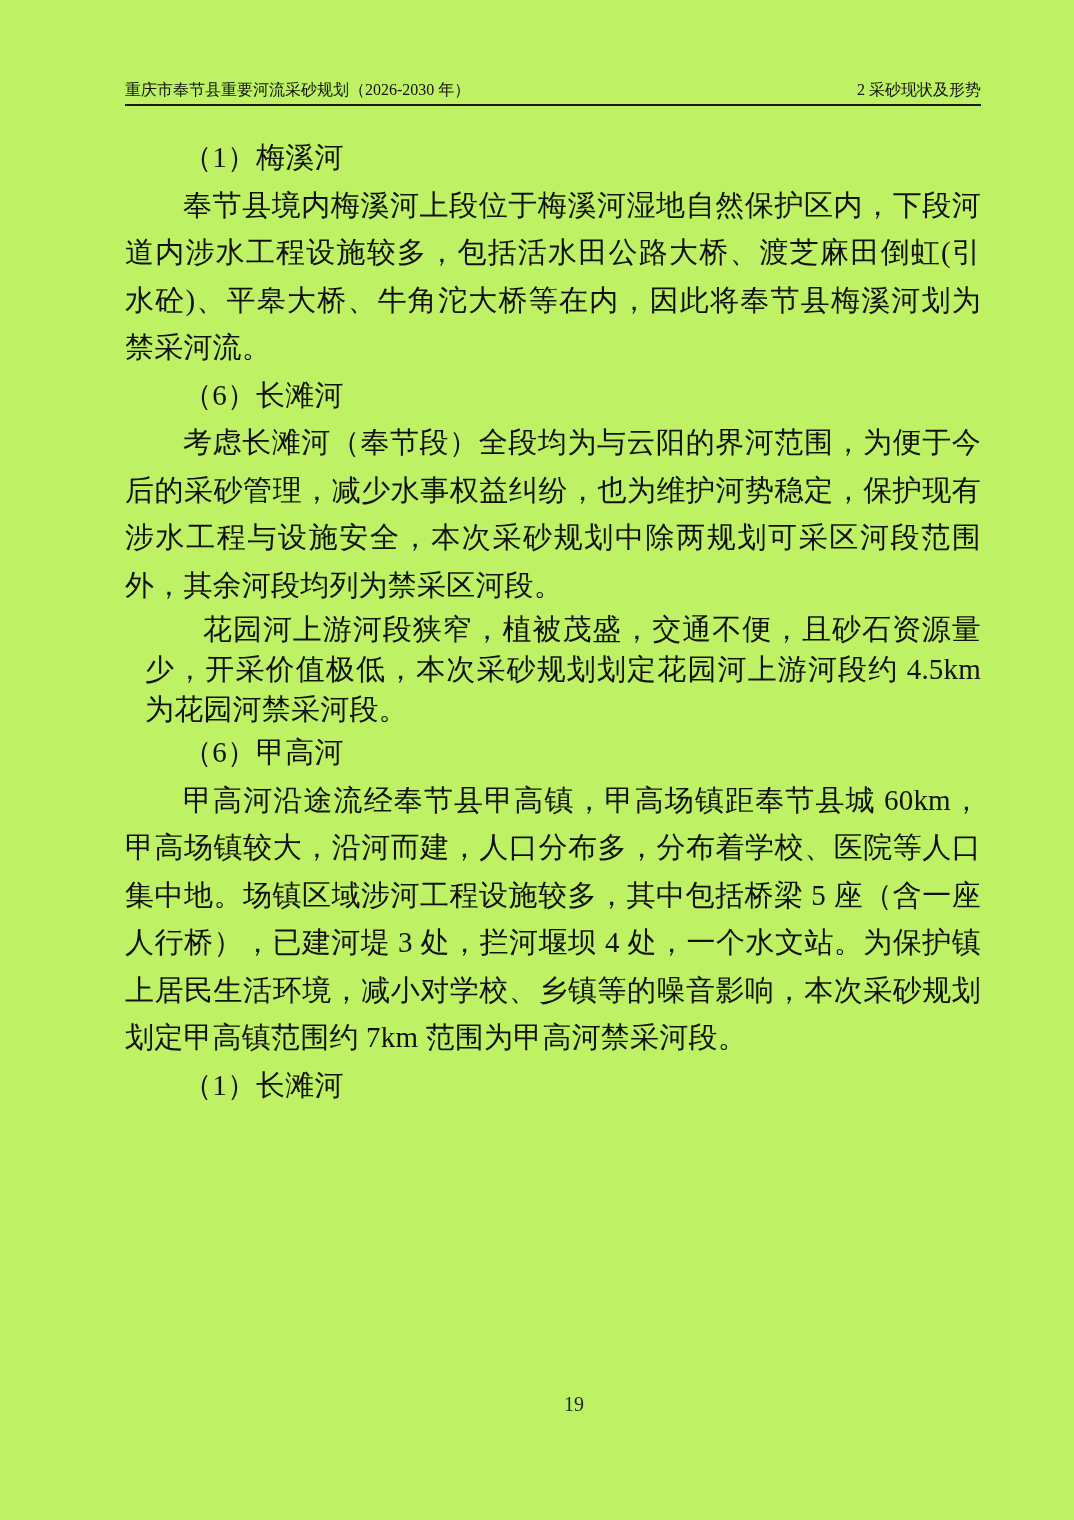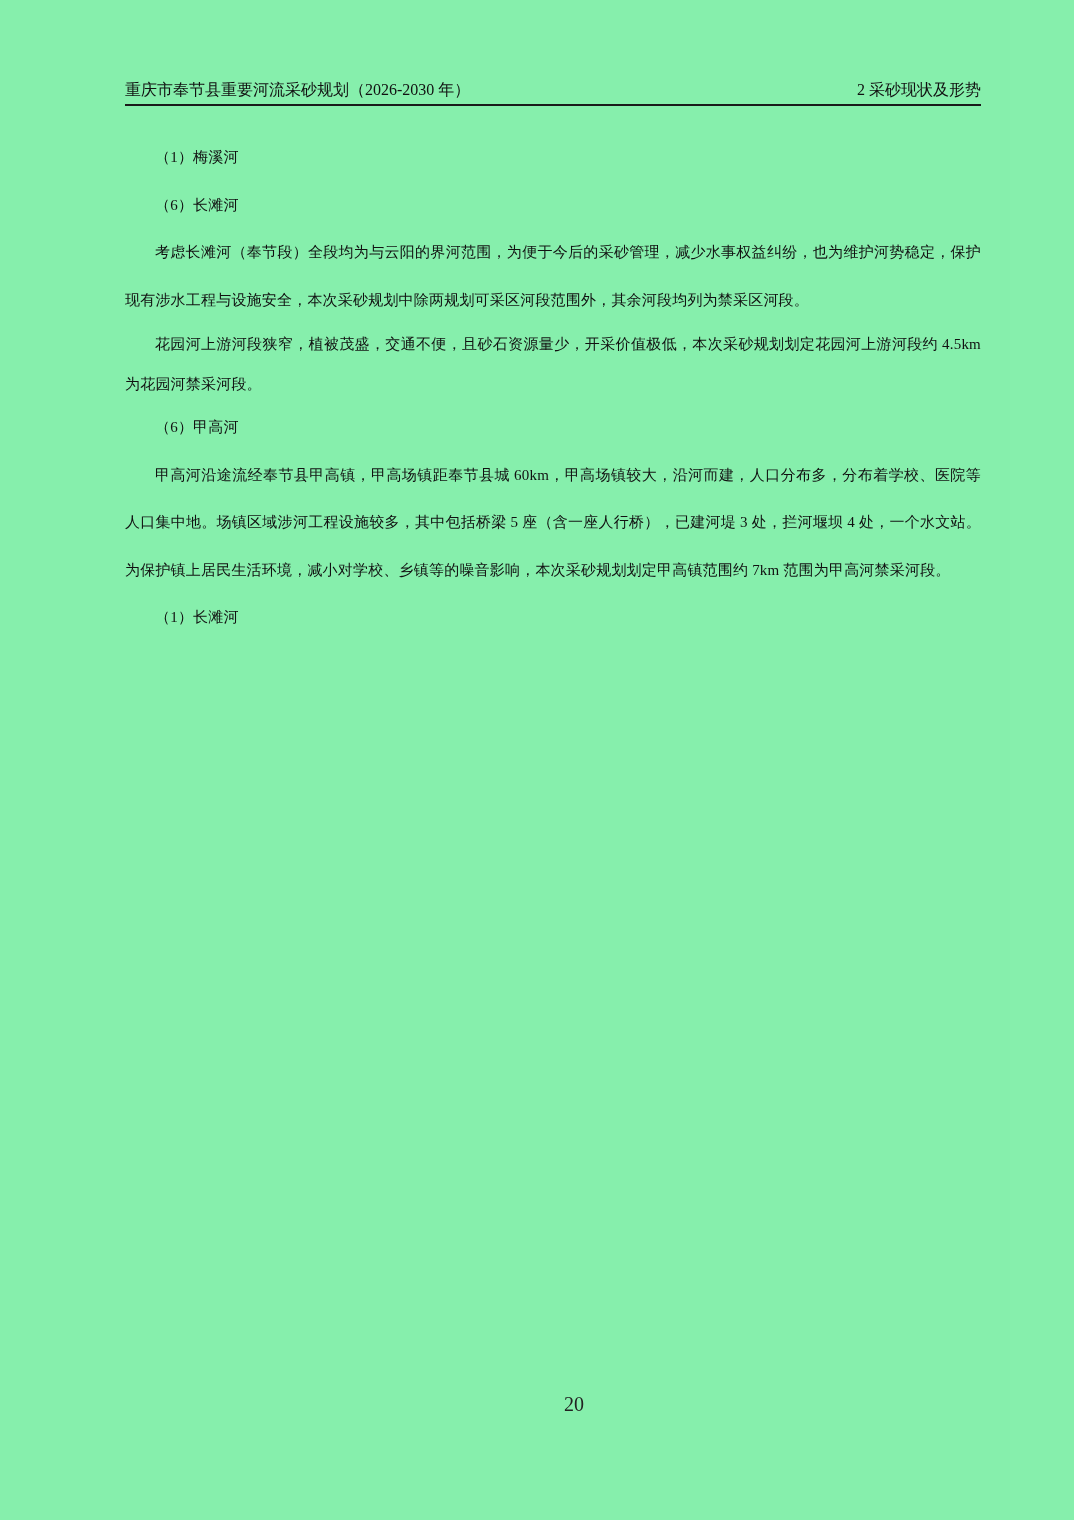--- a/index.html
+++ b/index.html
@@ -4,21 +4,21 @@
 <style>
   html, body {
     margin: 0;
     padding: 0;
     background: #ffffff;
   }
   .page {
     position: relative;
     width: 1074px;
     height: 1520px;
-    background: #86efac;
+    background: #bef264;
     color: #111111;
     font-family: "Liberation Serif", "DejaVu Serif", serif;
     overflow: hidden;
   }
   .header {
     position: absolute;
     left: 125px;
     right: 93px;
     top: 80px;
     display: flex;
@@ -28,37 +28,38 @@
     line-height: 20px;
     padding-bottom: 4px;
     border-bottom: 2px solid #1a1a1a;
     white-space: nowrap;
   }
   .content {
     position: absolute;
     left: 125px;
     right: 93px;
     top: 134px;
-    font-size: 15px;
+    font-size: 29px;
     letter-spacing: 0.2px;
   }
   .content .heading {
     text-indent: 2em;
     line-height: 47.5px;
     margin: 0;
   }
   .content .para {
     text-indent: 2em;
     line-height: 47.5px;
     margin: 0;
     text-align: justify;
     text-align-last: left;
   }
   .content .para.tight {
     line-height: 40px;
+    margin-left: 20px;
   }
   .footer {
     position: absolute;
     left: 564px;
     top: 1392px;
     font-size: 20px;
     line-height: 24px;
     color: #222222;
   }
 </style>
@@ -67,28 +68,29 @@
 
 <div class="page">
 
   <header class="header">
     <span>重庆市奉节县重要河流采砂规划（2026-2030 年）</span>
     <span>2 采砂现状及形势</span>
   </header>
 
   <main class="content">
     <p class="heading">（1）梅溪河</p>
+    <p class="para">奉节县境内梅溪河上段位于梅溪河湿地自然保护区内，下段河道内涉水工程设施较多，包括活水田公路大桥、渡芝麻田倒虹(引水砼)、平皋大桥、牛角沱大桥等在内，因此将奉节县梅溪河划为禁采河流。</p>
 
     <p class="heading">（6）长滩河</p>
     <p class="para">考虑长滩河（奉节段）全段均为与云阳的界河范围，为便于今后的采砂管理，减少水事权益纠纷，也为维护河势稳定，保护现有涉水工程与设施安全，本次采砂规划中除两规划可采区河段范围外，其余河段均列为禁采区河段。</p>
 
     <p class="para tight">花园河上游河段狭窄，植被茂盛，交通不便，且砂石资源量少，开采价值极低，本次采砂规划划定花园河上游河段约 4.5km 为花园河禁采河段。</p>
 
     <p class="heading">（6）甲高河</p>
     <p class="para">甲高河沿途流经奉节县甲高镇，甲高场镇距奉节县城 60km，甲高场镇较大，沿河而建，人口分布多，分布着学校、医院等人口集中地。场镇区域涉河工程设施较多，其中包括桥梁 5 座（含一座人行桥），已建河堤 3 处，拦河堰坝 4 处，一个水文站。为保护镇上居民生活环境，减小对学校、乡镇等的噪音影响，本次采砂规划划定甲高镇范围约 7km 范围为甲高河禁采河段。</p>
 
 
     <p class="heading">（1）长滩河</p>
   </main>
 
-  <div class="footer">20</div>
+  <div class="footer">19</div>
 
 </div>
 
 </body></html>

